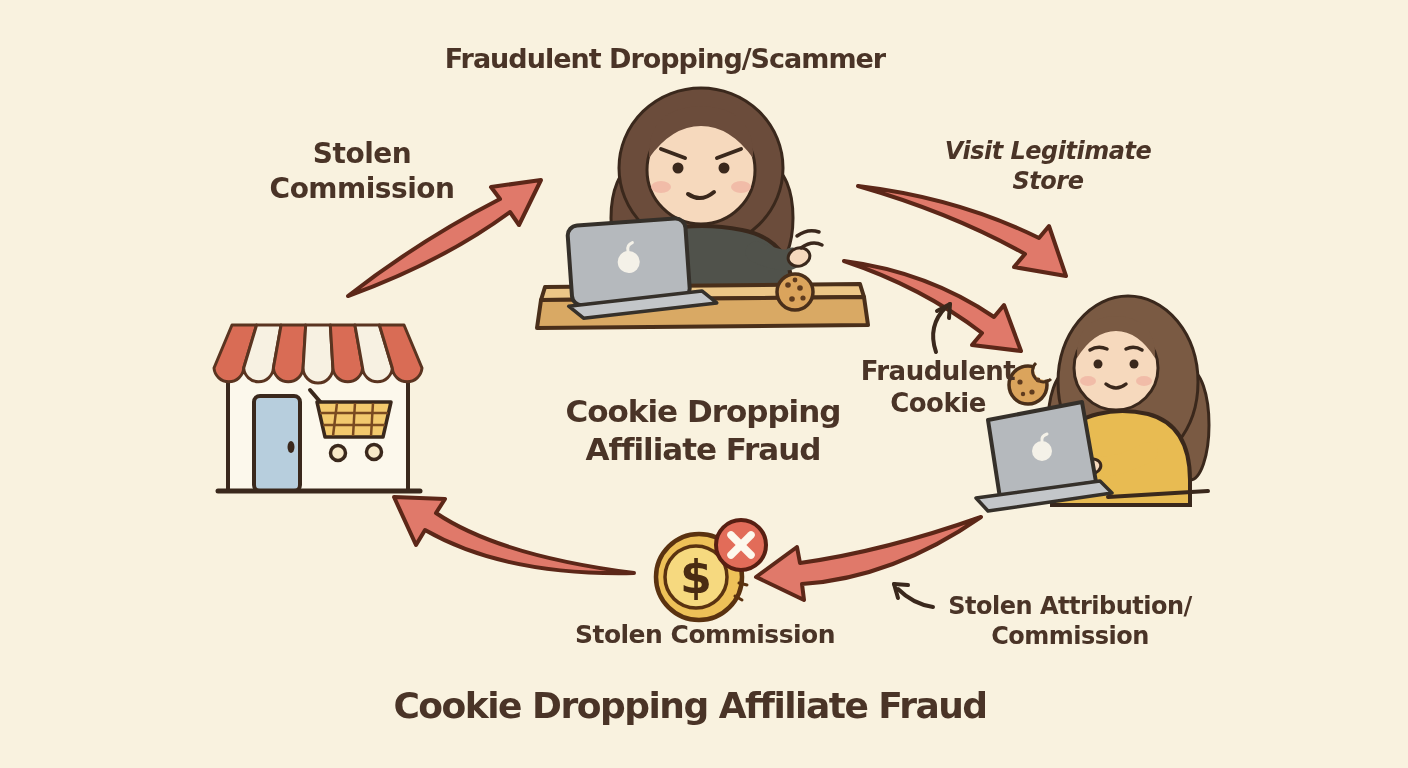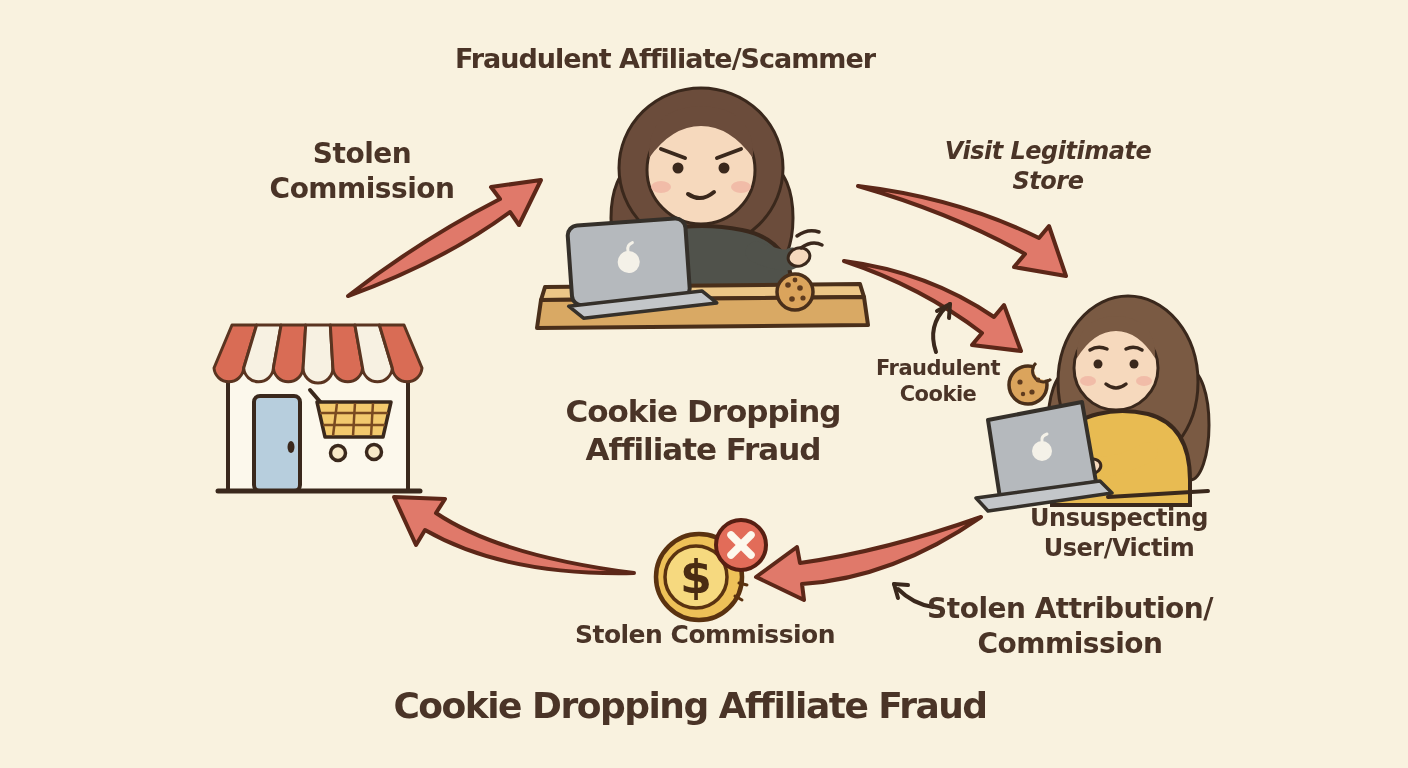--- a/index.html
+++ b/index.html
@@ -197,28 +197,26 @@
       <circle cx="696" cy="577" r="31" fill="var(--coin_inner)" stroke="var(--coin_outline)" stroke-width="3.5"></circle>
       <text x="696" y="593" text-anchor="middle" font-size="46" font-weight="bold" fill="var(--coin_symbol)">$</text>
       <g>
         <circle cx="741" cy="545" r="25" fill="var(--badge_red)" stroke="var(--badge_outline)" stroke-width="4"></circle>
         <path d="M 731 535 L 751 555" stroke="var(--badge_x)" stroke-width="7.5" stroke-linecap="round"></path>
         <path d="M 751 535 L 731 555" stroke="var(--badge_x)" stroke-width="7.5" stroke-linecap="round"></path>
       </g>
     </g>
   </svg>
 
-  <div class="label title" style="left:665px; top:42px;  font-size:27px;">Fraudulent Affiliate/Scammer</div>
+  <div class="label title" style="left:665px; top:42px;  font-size:27px;">Fraudulent Dropping/Scammer</div>
   <div class="label" style="left:362px; top:137px; font-size:28px;">Stolen
 Commission</div>
   <div class="label" style="left:1048px;top:137px; font-size:24px;font-style:italic;">Visit Legitimate
 Store</div>
-  <div class="label" style="left:938px; top:355px; font-size:21px;text-align:center;">Fraudulent
+  <div class="label" style="left:938px; top:355px; font-size:26px;text-align:center;">Fraudulent
 Cookie</div>
   <div class="label title" style="left:703px; top:392px; font-size:31px;">Cookie Dropping
 Affiliate Fraud</div>
-  <div class="label" style="left:1119px;top:504px; font-size:24px;">Unsuspecting
-User/Victim</div>
   <div class="label" style="left:705px; top:619px; font-size:25px;">Stolen Commission</div>
-  <div class="label" style="left:1070px;top:592px; font-size:28px;">Stolen Attribution/
+  <div class="label" style="left:1070px;top:592px; font-size:24px;">Stolen Attribution/
 Commission</div>
   <div class="label title" style="left:690px; top:684px; font-size:36px; letter-spacing:-1.5px;">Cookie Dropping Affiliate Fraud</div>
 </div>
 
 </body></html>

